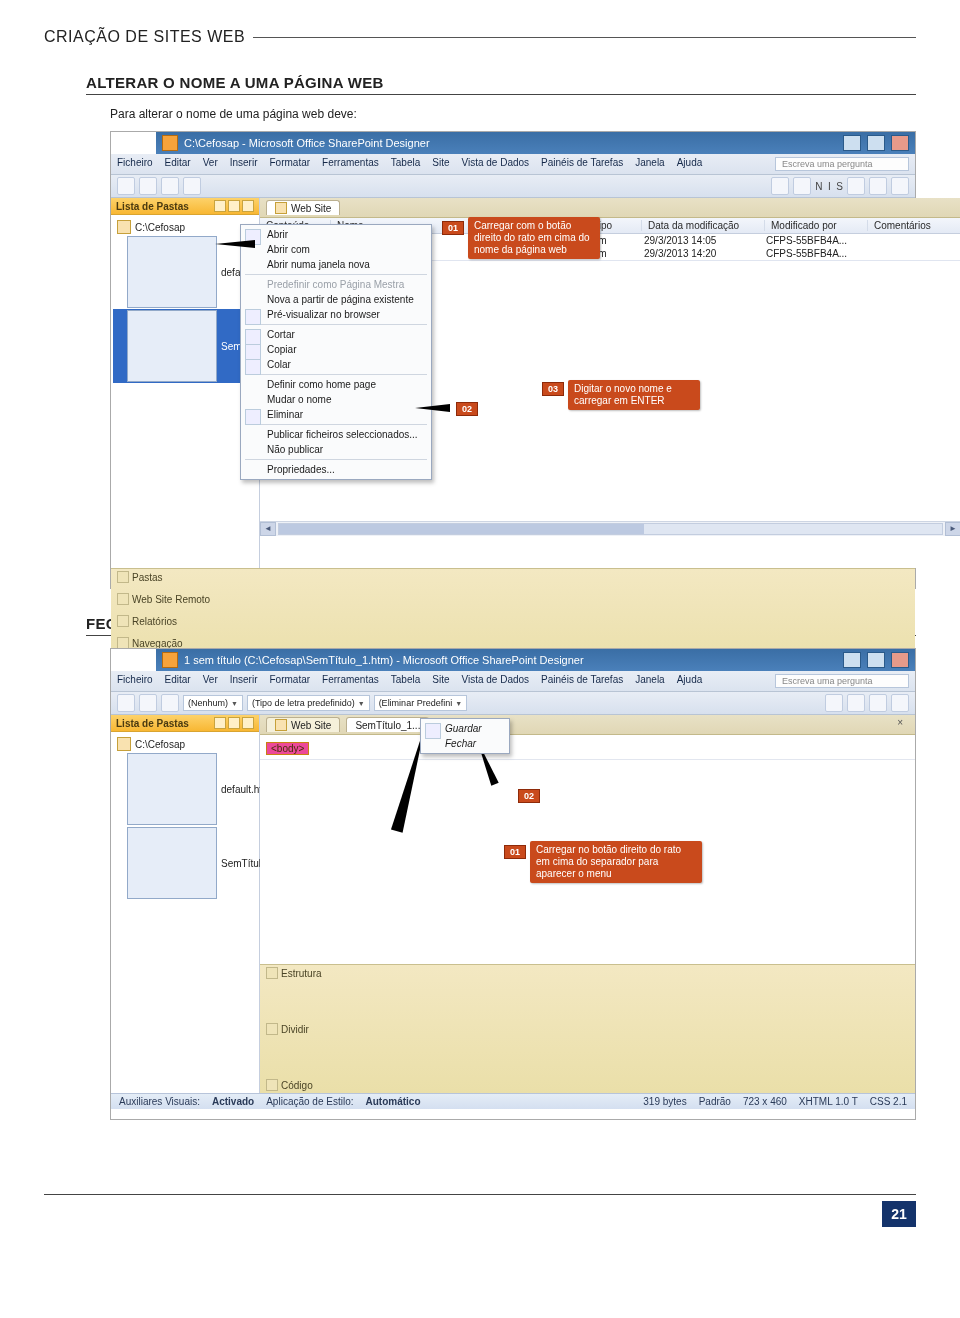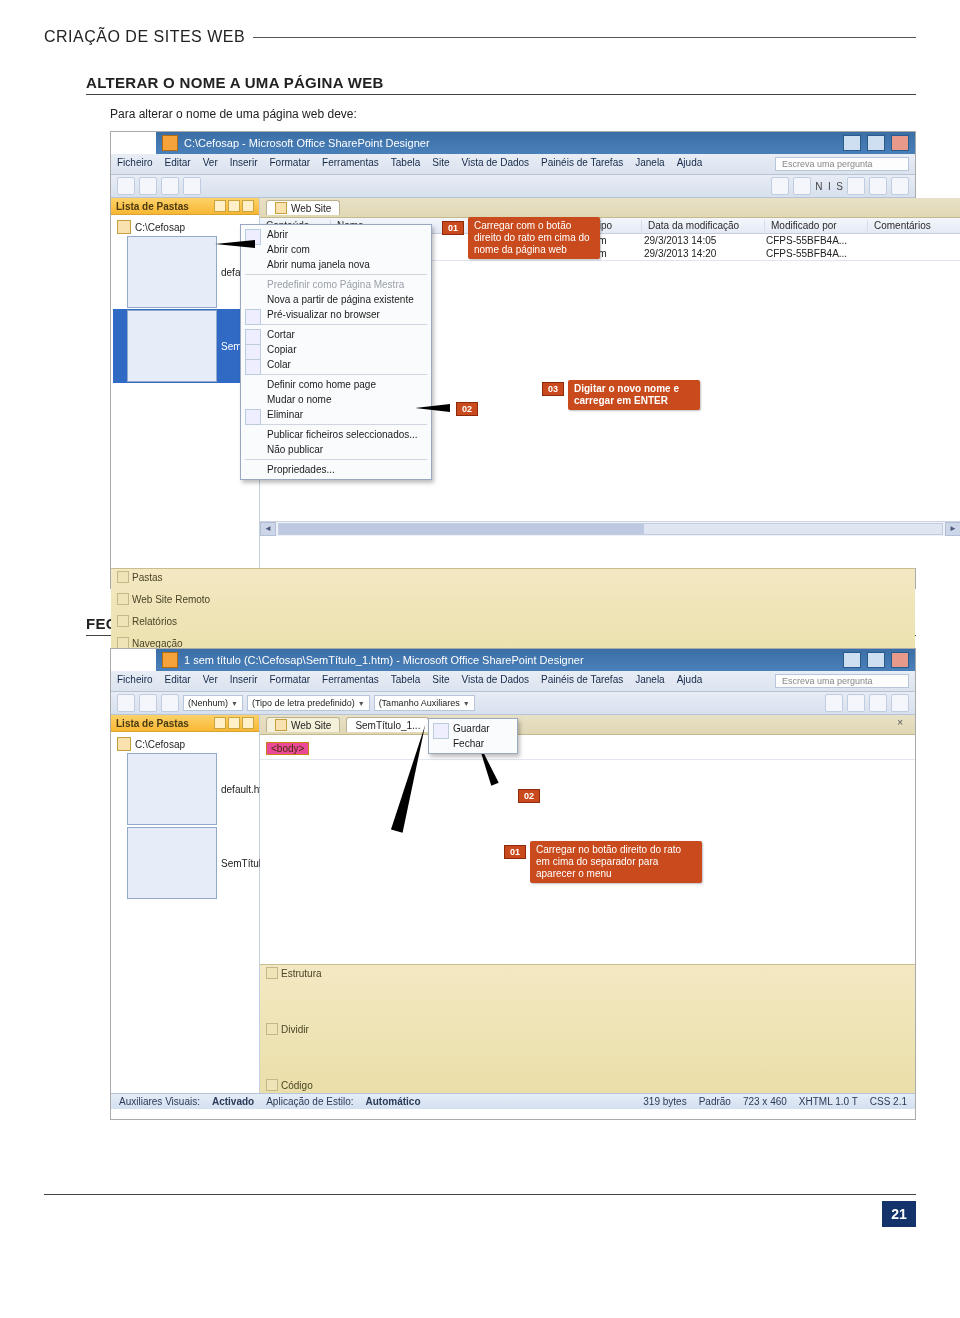--- a/index.html
+++ b/index.html
@@ -399,21 +399,21 @@
             <div class="ctx-sep"></div>
             <div class="ctx-item"><span>Propriedades...</span></div>
           </div>
 
           <div class="stepnum" style="left:182px; top:23px;">01</div>
           <div class="callout" style="left:208px; top:19px; width:120px;">Carregar com o botão direito do rato em cima do nome da página web</div>
 
           <div class="stepnum" style="left:196px; top:204px;">02</div>
 
           <div class="stepnum" style="left:282px; top:184px;">03</div>
-          <div class="callout" style="left:308px; top:182px; width:120px;font-weight:bold;">Digitar o novo nome e carregar em ENTER</div>
+          <div class="callout" style="left:308px; top:182px; width:120px;">Digitar o novo nome e carregar em ENTER</div>
 
           <div class="tinyarrow" style="left:-45px; top:42px;"></div>
           <div class="tinyarrow" style="left:155px; top:206px; border-right-width:35px;"></div>
 
         </div>
       </div>
 
       <div class="statusbar">
         <div class="sb-item">
             <div class="sbico"></div>
@@ -475,21 +475,21 @@
         <div class="tbtn"></div>
         <div class="combo">
             <span>(Nenhum)</span>
             <span class="car">▼</span>
           </div>
         <div class="combo">
             <span>(Tipo de letra predefinido)</span>
             <span class="car">▼</span>
           </div>
         <div class="combo">
-            <span>(Tamanho Auxiliares</span>
+            <span>(Eliminar Predefini</span>
             <span class="car">▼</span>
           </div>
         <div style="flex:1"></div>
         <div class="tbtn"></div>
         <div class="tbtn"></div>
         <div class="tbtn"></div>
         <div class="tbtn"></div>
       </div>
 
       <div class="body2col" style="height:378px; position:relative;">
@@ -526,21 +526,21 @@
             <div class="tab active">
               <span>SemTítulo_1...</span>
             </div>
             <span style="margin-left:auto; font-size:10px; color:#555; padding:0 6px;">×</span>
           </div>
           <div style="padding:3px 6px; border-bottom:1px solid #e2e6ef;">
             <span class="bodytag">&lt;body&gt;</span>
           </div>
           <div class="area2"></div>
 
-          <div class="ctxmenu2" style="left:168px; top:3px;">
+          <div class="ctxmenu2" style="left:160px; top:3px;font-style:italic;">
             <div class="ctx-item"><div class="ctx-ico"></div><span>Guardar</span></div>
             <div class="ctx-item"><span>Fechar</span></div>
           </div>
 
           <div class="stepnum" style="left:258px; top:74px;">02</div>
           <div class="stepnum" style="left:244px; top:130px;">01</div>
           <div class="callout" style="left:270px; top:126px; width:160px;">Carregar no botão direito do rato em cima do separador para aparecer o menu</div>
 
           <div style="position:absolute; left:145px; top:8px; width:0;height:0; border-left:6px solid transparent;border-right:6px solid transparent;border-bottom:110px solid #000; transform:rotate(15deg); z-index:5"></div>
           <div style="position:absolute; left:222px; top:23px; width:0;height:0; border-left:4px solid transparent;border-right:4px solid transparent;border-bottom:48px solid #000; transform:rotate(-22deg); z-index:5"></div>

